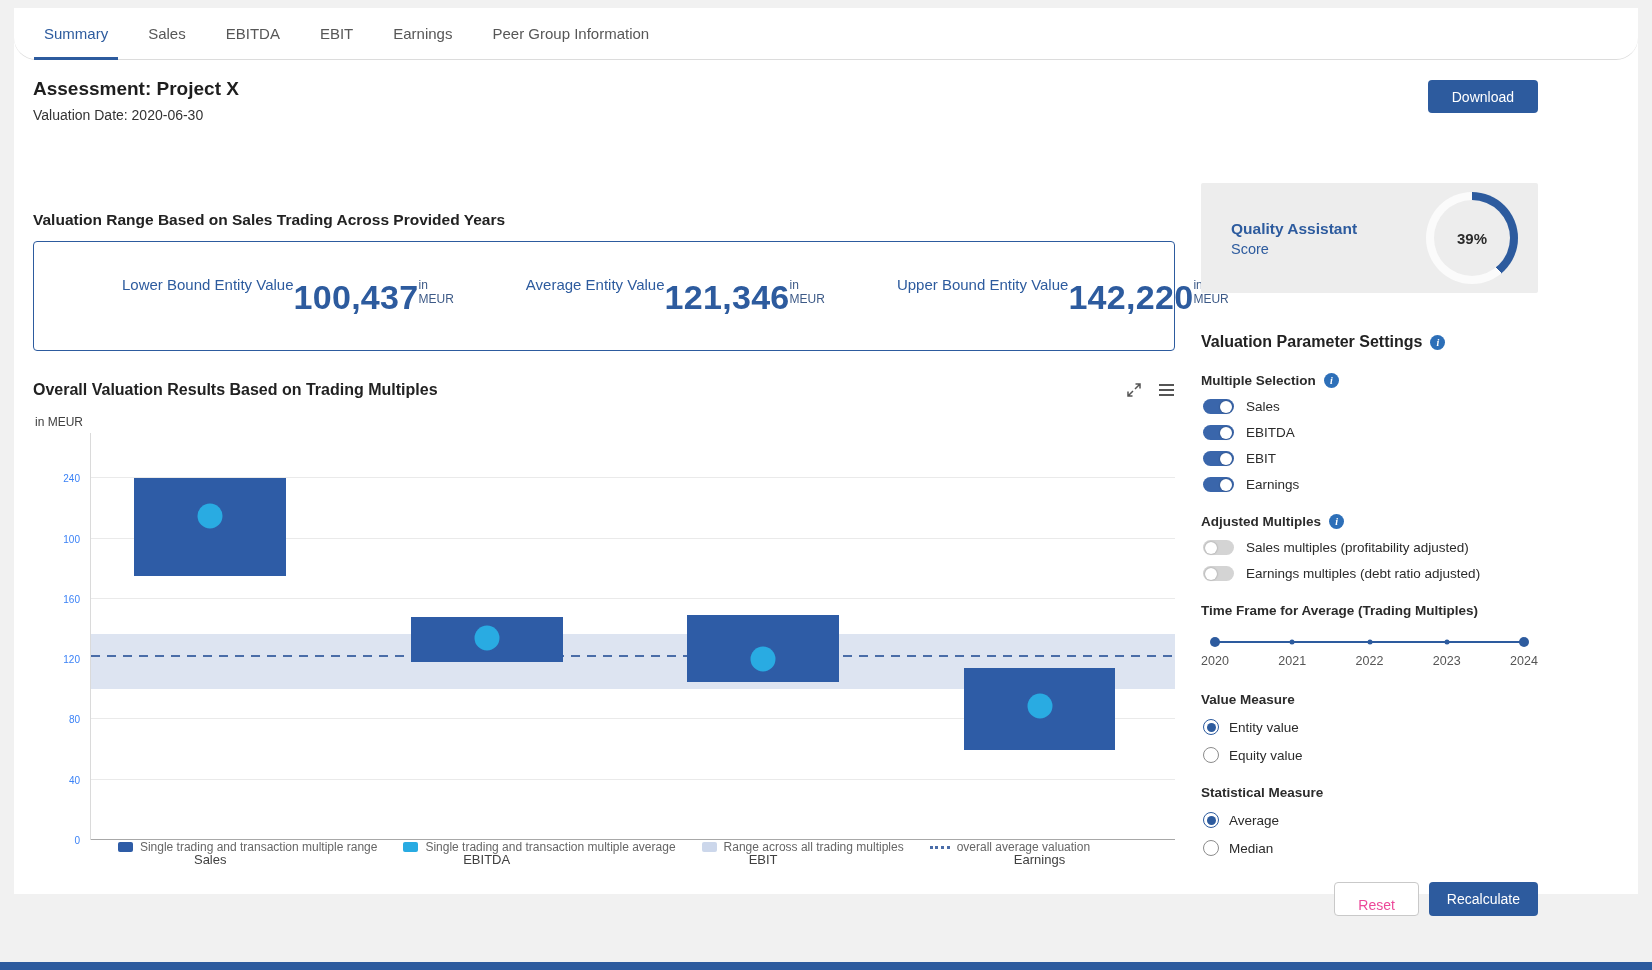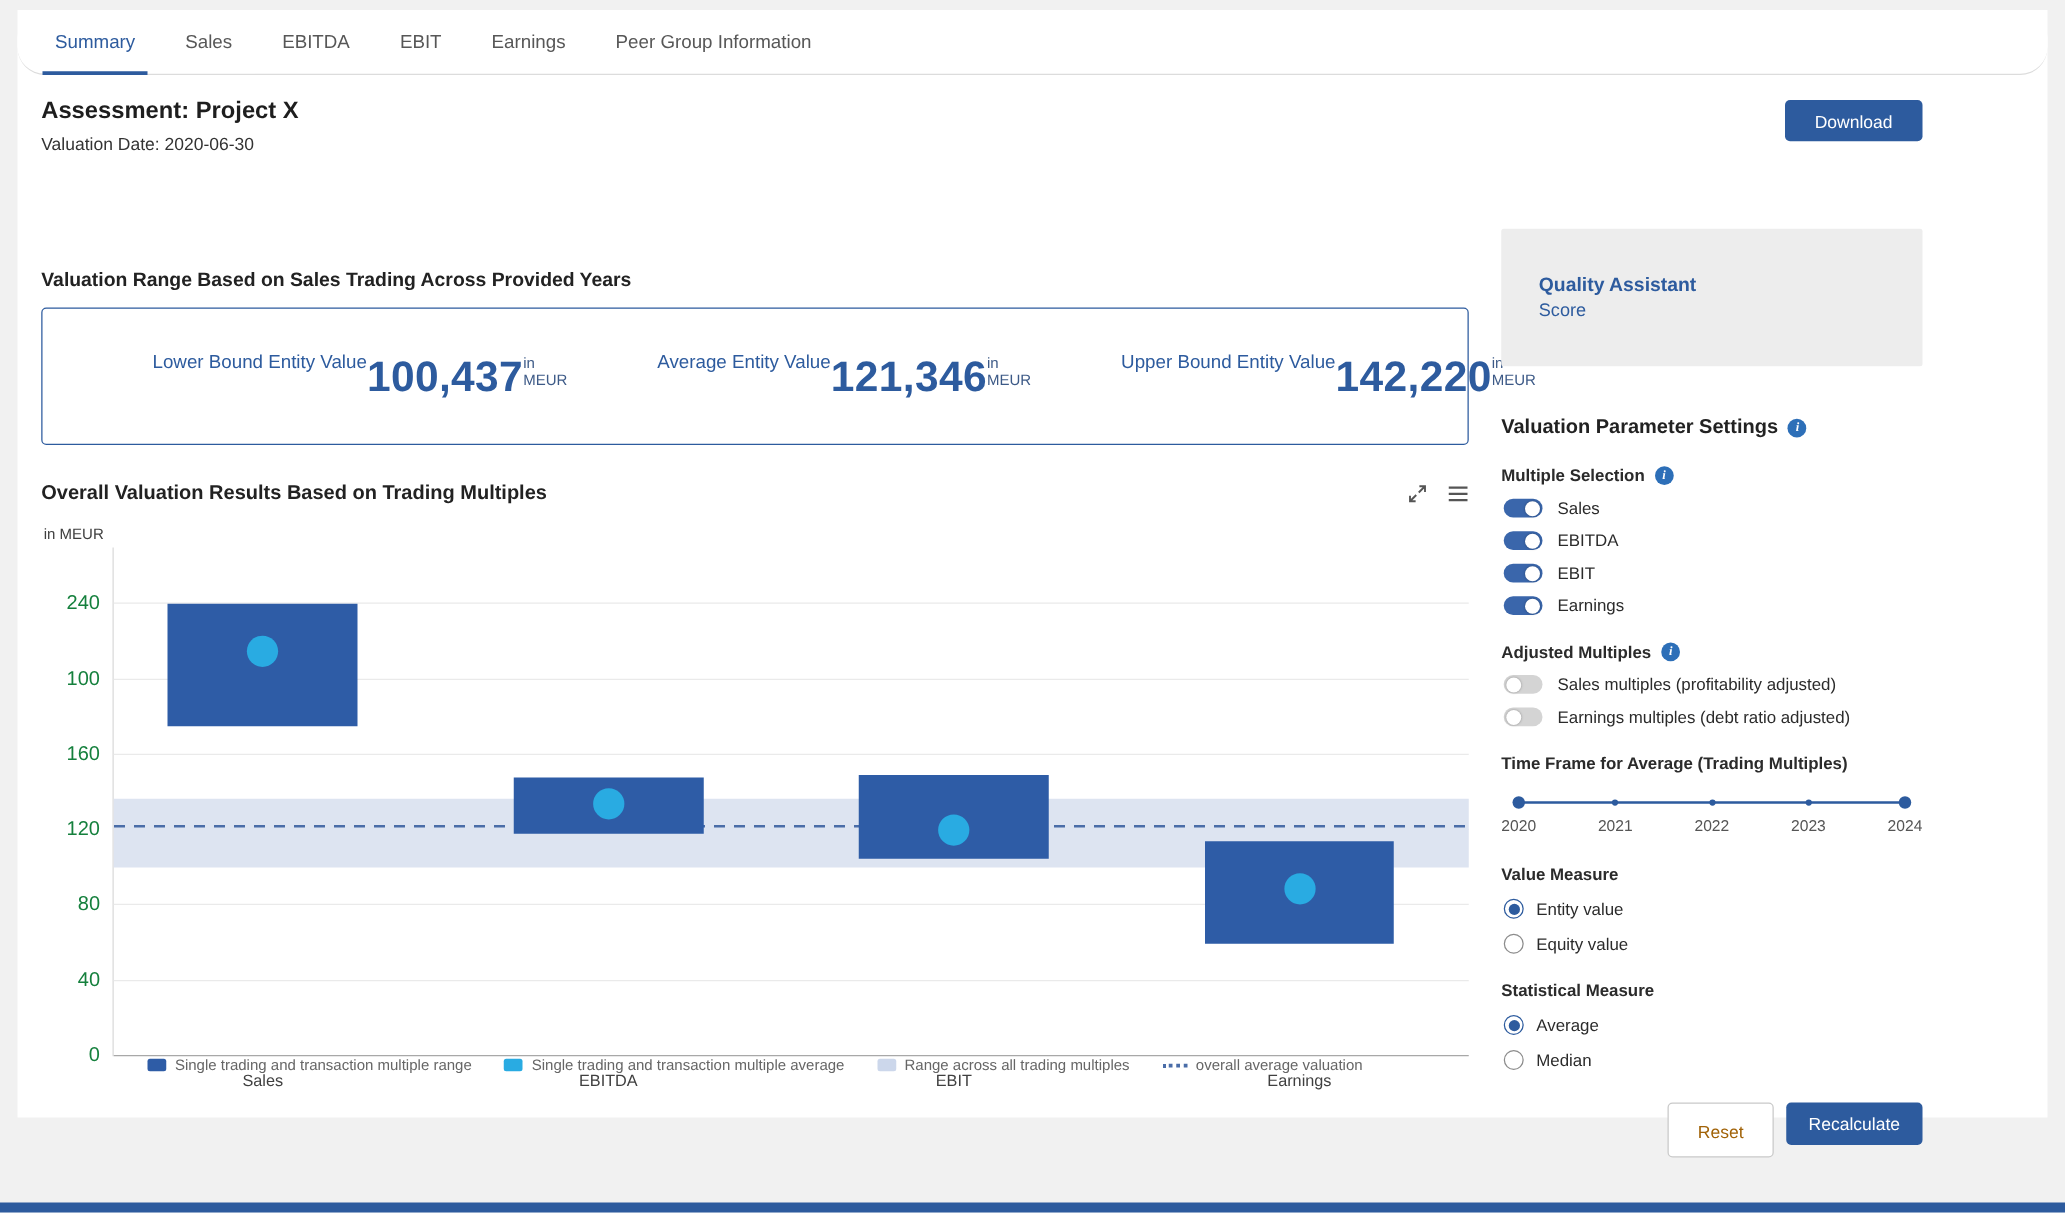--- a/index.html
+++ b/index.html
@@ -50,21 +50,21 @@
   
   .chart-section { margin-top:30px; }
   .chart-head { display:flex; justify-content:space-between; align-items:center; }
   .chart-title { font-size:16px; font-weight:bold; color:#222; }
   .chart-icons { display:flex; gap:16px; align-items:center; }
   .icon-btn { cursor:pointer; display:flex; align-items:center; }
   .ylabel { font-size:12px; color:#404040; margin:16px 0 0 2px; }
   .plot { position:relative; margin-left:57px; margin-top:4px; height:407px; border-left:1px solid #dadada; }
   .gridline { position:absolute; left:0; right:0; height:1px; background:#eaeaea; }
   .gridline.zero { background:#a8a8a8; }
-  .ytick { position:absolute; right:calc(100% + 11px); transform:translateY(50%); font-size:16px; color:#15803d; }
+  .ytick { position:absolute; right:calc(100% + 11px); transform:translateY(50%); font-size:10px; color:#3b82f6; }
   .band { position:absolute; left:0; right:0; background:#dde4f1; z-index:1; }
   .dashline { position:absolute; left:0; right:0; height:2px; z-index:2;
     background:repeating-linear-gradient(90deg,#4a6da8 0 9px,transparent 9px 16px); }
   .bar { position:absolute; background:#2e5ca6; z-index:3; }
   .dot { position:absolute; width:25px; height:25px; border-radius:50%; background:#29abe2; transform:translate(-50%,50%); z-index:4; }
   .xlabel { position:absolute; top:calc(100% + 12px); transform:translateX(-50%); font-size:13px; color:#404040; white-space:nowrap; }
   .legend { display:flex; justify-content:center; gap:26px; font-size:12px; color:#666; align-items:center; }
   .lg-item { display:flex; align-items:center; gap:7px; white-space:nowrap; }
   .sw { width:15px; height:10px; border-radius:2px; flex-shrink:0; }
   .sw.c-range { background:#2e5ca6; }
@@ -87,21 +87,21 @@
   .slider-dot { position:absolute; top:8px; width:5px; height:5px; border-radius:50%; background:#2d5b9e; transform:translate(-50%,-50%); }
   .slider-handle { position:absolute; top:8px; width:10px; height:10px; border-radius:50%; background:#2d5b9e; transform:translate(-50%,-50%); cursor:pointer; }
   .slider-years { position:relative; margin:4px 14px 0; height:16px; }
   .year { position:absolute; transform:translateX(-50%); font-size:12.5px; color:#555; white-space:nowrap; }
   .radio-row { display:flex; align-items:center; gap:10px; margin-top:12px; padding-left:2px; }
   .radio { width:16px; height:16px; border:1.5px solid #8c8c8c; border-radius:50%; position:relative; flex-shrink:0; cursor:pointer; }
   .radio.on { border-color:#2d5b9e; }
   .radio.on::after { content:''; position:absolute; inset:2.5px; border-radius:50%; background:#2d5b9e; }
   .radio-label { font-size:13.5px; color:#2b2b2b; }
   .btn-row { display:flex; justify-content:flex-end; gap:10px; margin-top:26px; }
-  .btn-reset { height:44px; padding:14px 23px; background:#fff; border:1px solid #c9c9c9; border-radius:4px; font-size:14px; color:#a16207; cursor:pointer; font-family:inherit; }
+  .btn-reset { height:34px; padding:14px 23px; background:#fff; border:1px solid #c9c9c9; border-radius:4px; font-size:14px; color:#ec4899; cursor:pointer; font-family:inherit; }
   .btn-primary { height:34px; padding:0 18px; background:#2d5b9e; border:none; border-radius:4px; font-size:14px; color:#fff; cursor:pointer; font-family:inherit; }
 
   .footer-bar { position:absolute; left:0; right:0; bottom:0; height:8px; background:#2d5b9e; }
 </style>
 </head>
 <body>
 
 <div class="page">
 
   <div class="tabbar">
@@ -220,20 +220,23 @@
         </div>
       </div>
 
       <div class="right-col">
 
         <div class="qa-card">
           <div>
             <div class="qa-title">Quality Assistant</div>
             <div class="qa-sub">Score</div>
           </div>
+          <div class="qa-ring" style="background: conic-gradient(rgb(45, 91, 158) 0deg, rgb(45, 91, 158) 140.4deg, rgb(251, 251, 251) 140.4deg, rgb(251, 251, 251) 360deg);">
+            <div class="qa-inner">39%</div>
+          </div>
         </div>
 
         <div class="panel-title">
           <span>Valuation Parameter Settings</span>
           <span class="info">i</span>
         </div>
 
         <div class="group-label">
           <span>Multiple Selection</span>
           <span class="info">i</span>

